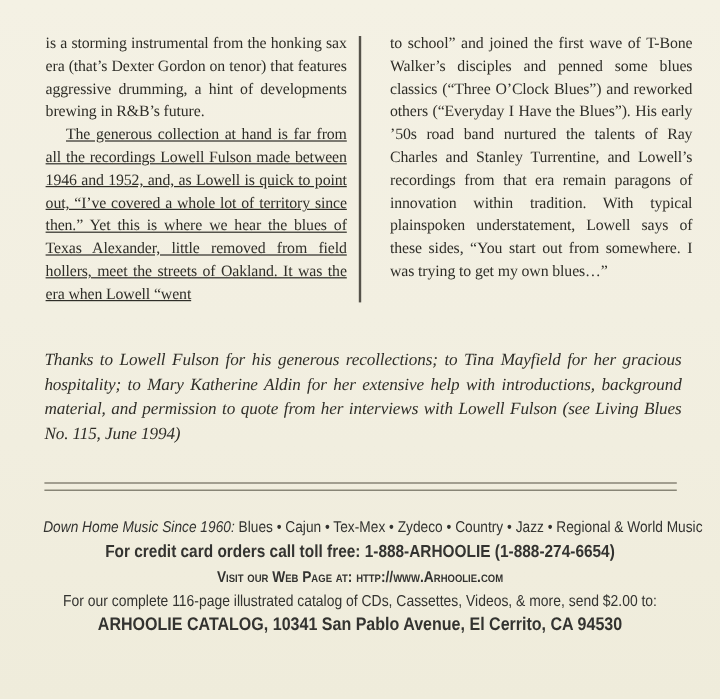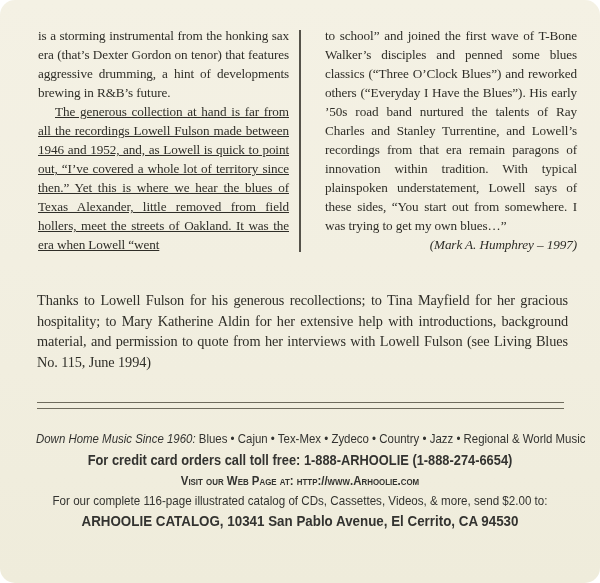--- a/index.html
+++ b/index.html
@@ -6,21 +6,20 @@
   body {
     width: 600px; height: 583px;
     font-family: "Liberation Serif", serif;
     color: #2f2e28;
     overflow: hidden;
   }
   .page {
     position: relative;
     width: 600px; height: 583px;
     background: linear-gradient(180deg, #f4f1e4 0%, #f2efe1 45%, #efecdb 100%);
-    border-radius: 15px;
   }
   
   .col {
     position: absolute;
     top: 26px;
     font-size: 13.2px;
     line-height: 19px;
     text-align: justify;
     letter-spacing: -0.1px;
     hyphens: auto;
@@ -40,20 +39,21 @@
     text-align: right;
     font-style: italic;
     margin-top: 0;
   }
   
   .acknowledgment {
     position: absolute;
     left: 37px; top: 290px;
     width: 531px;
     margin: 0;
+    font-style: italic;
     font-size: 14.3px;
     line-height: 20.6px;
     text-align: justify;
     letter-spacing: -0.1px;
     hyphens: auto;
     -webkit-hyphens: auto;
   }
   
   .double-rule {
     position: absolute;
@@ -98,21 +98,20 @@
 
   <div class="col col-left">
     <p class="body-para">is a storming instrumental from the honking sax era (that’s Dexter Gordon on tenor) that features aggressive drumming, a hint of developments brewing in R&amp;B’s future.</p>
     <p class="body-para indent">The generous collection at hand is far from all the recordings Lowell Fulson made between 1946 and 1952, and, as Lowell is quick to point out, “I’ve covered a whole lot of territory since then.” Yet this is where we hear the blues of Texas Alexander, little removed from field hollers, meet the streets of Oakland. It was the era when Lowell “went</p>
   </div>
 
   <div class="col-divider"></div>
 
   <div class="col col-right">
     <p class="body-para">to school” and joined the first wave of T-Bone Walker’s disciples and penned some blues classics (“Three O’Clock Blues”) and reworked others (“Everyday I Have the Blues”). His early ’50s road band nurtured the talents of Ray Charles and Stanley Turrentine, and Lowell’s recordings from that era remain paragons of innovation within tradition. With typical plainspoken understatement, Lowell says of these sides, “You start out from somewhere. I was trying to get my own blues…”</p>
-    <p class="attribution">(Mark A. Humphrey – 1997)</p>
   </div>
 
   <p class="acknowledgment">Thanks to Lowell Fulson for his generous recollections; to Tina Mayfield for her gracious hospitality; to Mary Katherine Aldin for her extensive help with introductions, background material, and permission to quote from her interviews with Lowell Fulson (see Living Blues No. 115, June 1994)</p>
 
   <div class="double-rule"></div>
 
   <div class="footer">
     <div class="f-line f-genres">
       <span class="tagline-italic">Down Home Music Since 1960:</span>
       <span class="genres-list">Blues • Cajun • Tex-Mex • Zydeco • Country • Jazz • Regional &amp; World Music</span>

